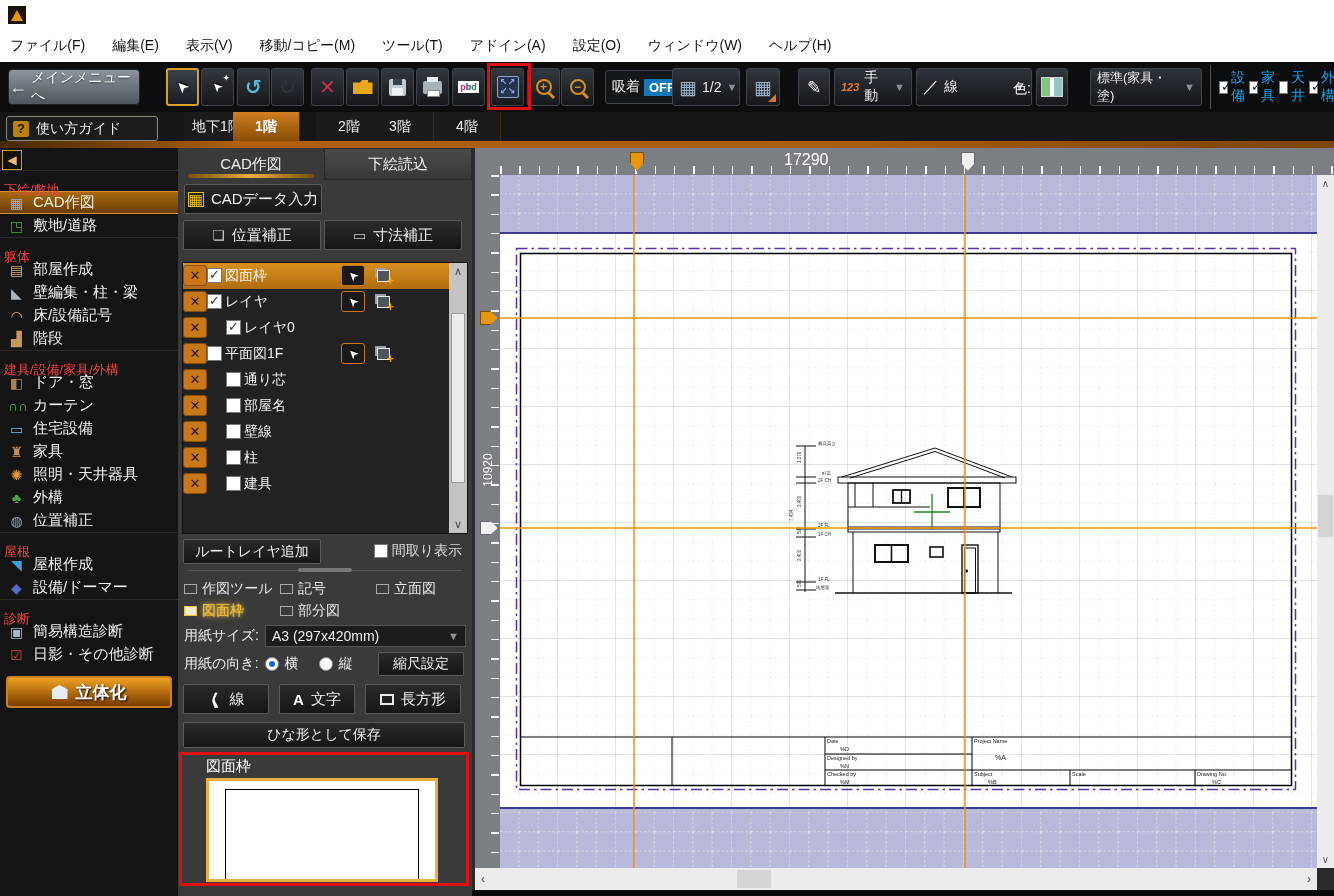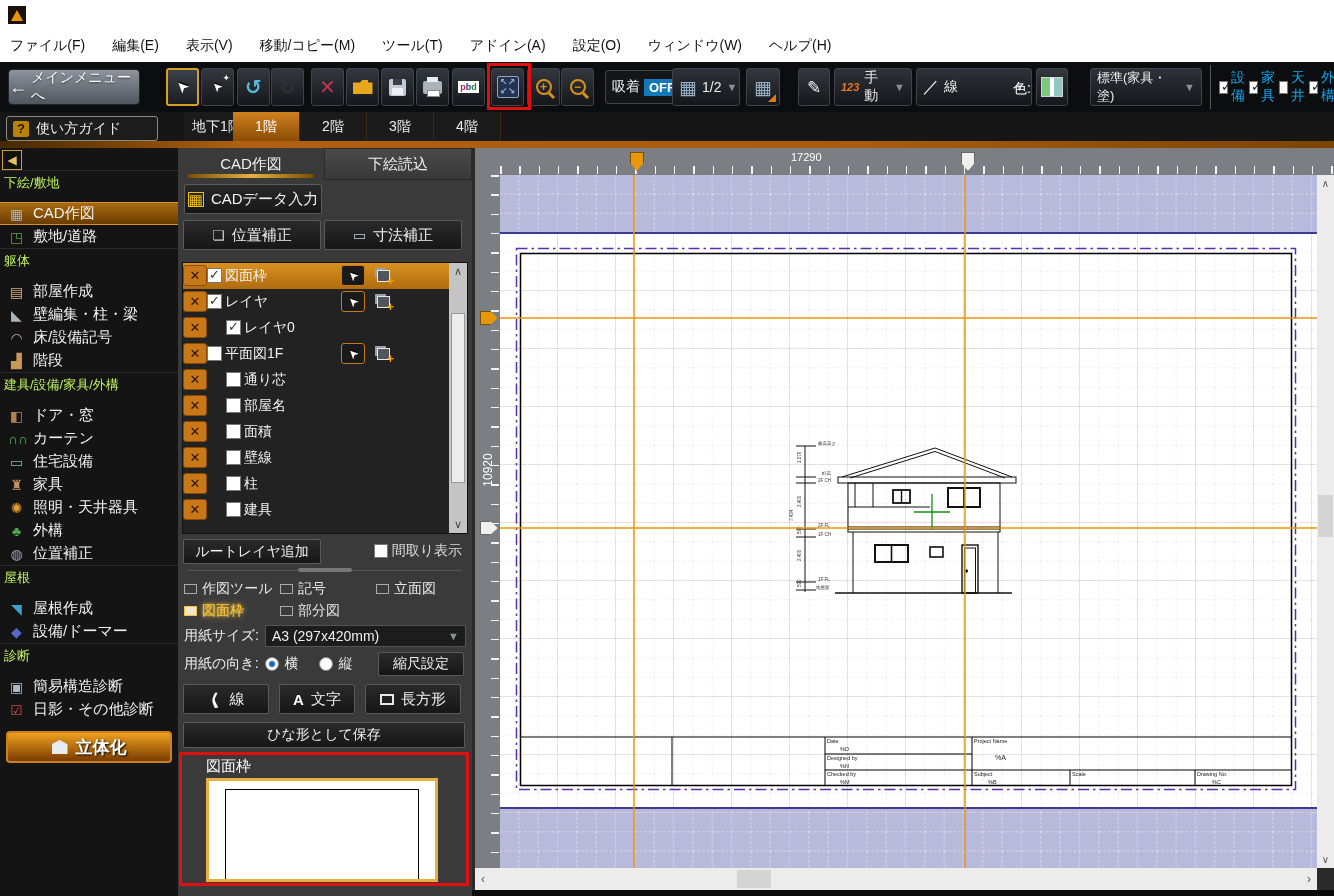--- a/index.html
+++ b/index.html
@@ -72,30 +72,30 @@
   #floorbar { position:absolute; left:0; top:112px; width:1334px; height:36px; background:#161616; }
   #floorbar::after { content:""; position:absolute; left:0; bottom:0; width:100%; height:7px;
                      background:linear-gradient(90deg,#452800,#b06010 18%,#a85c0c 65%,#7a4404); }
   #guidebtn { position:absolute; left:6px; top:4px; width:152px; height:25px; background:#1c1c1c;
               border:1px solid #8a8a7a; border-radius:3px; display:flex; align-items:center; gap:7px;
               padding-left:6px; font-size:14px; color:#f0f0f0; }
   #guidebtn .q { width:16px; height:16px; background:#b88300; color:#201500; font-weight:bold; font-size:13px;
                  display:flex; align-items:center; justify-content:center; border-radius:2px; }
   .floortab { position:absolute; top:0; height:29px; width:67px; display:flex; align-items:center; justify-content:center;
               font-size:14px; color:#eee; background:#1b1b1b; border-right:1px solid #3a2a10; }
-  .floortab.active { background:linear-gradient(#d08020,#8a4c04); font-weight:normal; color:#fff; }
+  .floortab.active { background:linear-gradient(#d08020,#8a4c04); font-weight:bold; color:#fff; }
 
   
   #main { position:absolute; left:0; top:148px; width:1334px; height:748px; }
 
   
   #sidebar { position:absolute; left:0; top:0; width:178px; height:748px; background:#141414; padding-top:2px; }
   #collapse { margin-left:2px; width:20px; height:20px; background:#111; border:1px solid #caa030;
               color:#e8c060; font-size:12px; display:flex; align-items:center; justify-content:center; }
-  .sb-header { height:32px; color:#bef264; font-size:13px; padding:3px 0 0 4px; border-top:1px solid #2a2a2a; }
+  .sb-header { height:21px; color:#ef4444; font-size:13px; padding:10px 0 0 4px; border-top:1px solid #2a2a2a; }
   .sb-item { height:23px; display:flex; align-items:center; gap:8px; padding-left:8px; font-size:15px; color:#f0f0f0; }
   .sb-item .si { width:17px; text-align:center; font-size:14px; flex:none; }
   .sb-item.selected { background:linear-gradient(#a86a10,#6a3c00); border-top:1px solid #d09030; border-bottom:1px solid #d09030; }
   #solidify { margin:10px 6px 0 6px; height:32px; background:linear-gradient(#f0a020,#7a3c00);
               border:2px solid #c88020; border-radius:4px; display:flex; align-items:center; justify-content:center;
               gap:8px; font-size:17px; font-weight:bold; color:#fff; text-shadow:1px 1px 2px #000; }
   .house3d { width:16px; height:14px; background:#e8ecf0; clip-path:polygon(50% 0,100% 30%,100% 100%,0 100%,0 30%); }
 
   
   #panel { position:absolute; left:178px; top:0; width:294px; height:748px; background:#3a3a3a; }
@@ -173,21 +173,21 @@
   #paperprev .inner { position:absolute; left:16px; right:16px; top:8px; height:150px; border:1px solid #000; }
 
   
   #canvas { position:absolute; left:472px; top:0; width:862px; height:748px; background:#2a2a2a; }
   #ruler-top { position:absolute; left:3px; top:0; width:859px; height:27px; background:#7b7f83; }
   #ruler-top .ticks { position:absolute; left:25px; right:0; bottom:1px; height:8px;
       background:repeating-linear-gradient(90deg,#f4f4f4 0 1.5px,transparent 1.5px 19.33px); }
   #ruler-left { position:absolute; left:3px; top:27px; width:25px; height:693px; background:#7b7f83; }
   #ruler-left .ticks { position:absolute; top:0; bottom:0; right:1px; width:8px;
       background:repeating-linear-gradient(180deg,#f4f4f4 0 1.5px,transparent 1.5px 19.33px); }
-  #hdim { position:absolute; left:316px; top:3px; color:#fff; font-size:11px; }
+  #hdim { position:absolute; left:309px; top:3px; color:#fff; font-size:16px; }
   #vdim { position:absolute; left:-14px; top:288px; width:54px; text-align:center; color:#fff; font-size:12px; transform:rotate(-90deg); }
   .mk-down { position:absolute; width:14px; height:19px; clip-path:polygon(0 0,100% 0,100% 55%,50% 100%,0 55%); top:4px; }
   .mk-right { position:absolute; width:18px; height:14px; clip-path:polygon(0 0,55% 0,100% 50%,55% 100%,0 100%); left:5px; }
   .mk-orange { background:#e8960a; border:1px solid #7a5000; }
   .mk-white { background:#f0f0f0; border:1px solid #666; }
   #draw { position:absolute; left:28px; top:27px; width:817px; height:693px; background:#fff; }
   #vscroll { position:absolute; right:0; top:27px; width:17px; height:693px; background:#ececec; color:#555;
              display:flex; flex-direction:column; align-items:center; justify-content:space-between; font-size:10px; padding:3px 0; }
   #vscroll .thumb { position:absolute; top:320px; left:1px; width:15px; height:42px; background:#d4d4d4; }
   #hscroll { position:absolute; left:3px; bottom:6px; width:842px; height:22px; background:#ececec; color:#555;
@@ -323,21 +323,21 @@
   <div id="guidebtn">
     <span class="q">?</span>
     <span>使い方ガイド</span>
   </div>
   <div class="floortab" style="left:184px">
       <span>地下1階</span>
     </div>
   <div class="floortab active" style="left:233px">
       <span>1階</span>
     </div>
-  <div class="floortab" style="left:300px">
+  <div class="floortab" style="left:316px">
       <span>2階</span>
     </div>
   <div class="floortab" style="left:367px">
       <span>3階</span>
     </div>
   <div class="floortab" style="left:434px">
       <span>4階</span>
     </div>
 </div>
 
@@ -491,26 +491,20 @@
       </div>
       <div class="lrow lv1">
         <span class="lcb"></span>
         <span class="lname">通り芯</span>
         <span class="lic edit"></span>
         <span class="lic del"></span>
       </div>
       <div class="lrow lv1">
         <span class="lcb"></span>
         <span class="lname">部屋名</span>
-        <span class="lic edit"></span>
-        <span class="lic del"></span>
-      </div>
-      <div class="lrow lv1">
-        <span class="lcb"></span>
-        <span class="lname">面積</span>
         <span class="lic edit"></span>
         <span class="lic del"></span>
       </div>
       <div class="lrow lv1">
         <span class="lcb"></span>
         <span class="lname">壁線</span>
         <span class="lic edit"></span>
         <span class="lic del"></span>
       </div>
       <div class="lrow lv1">

